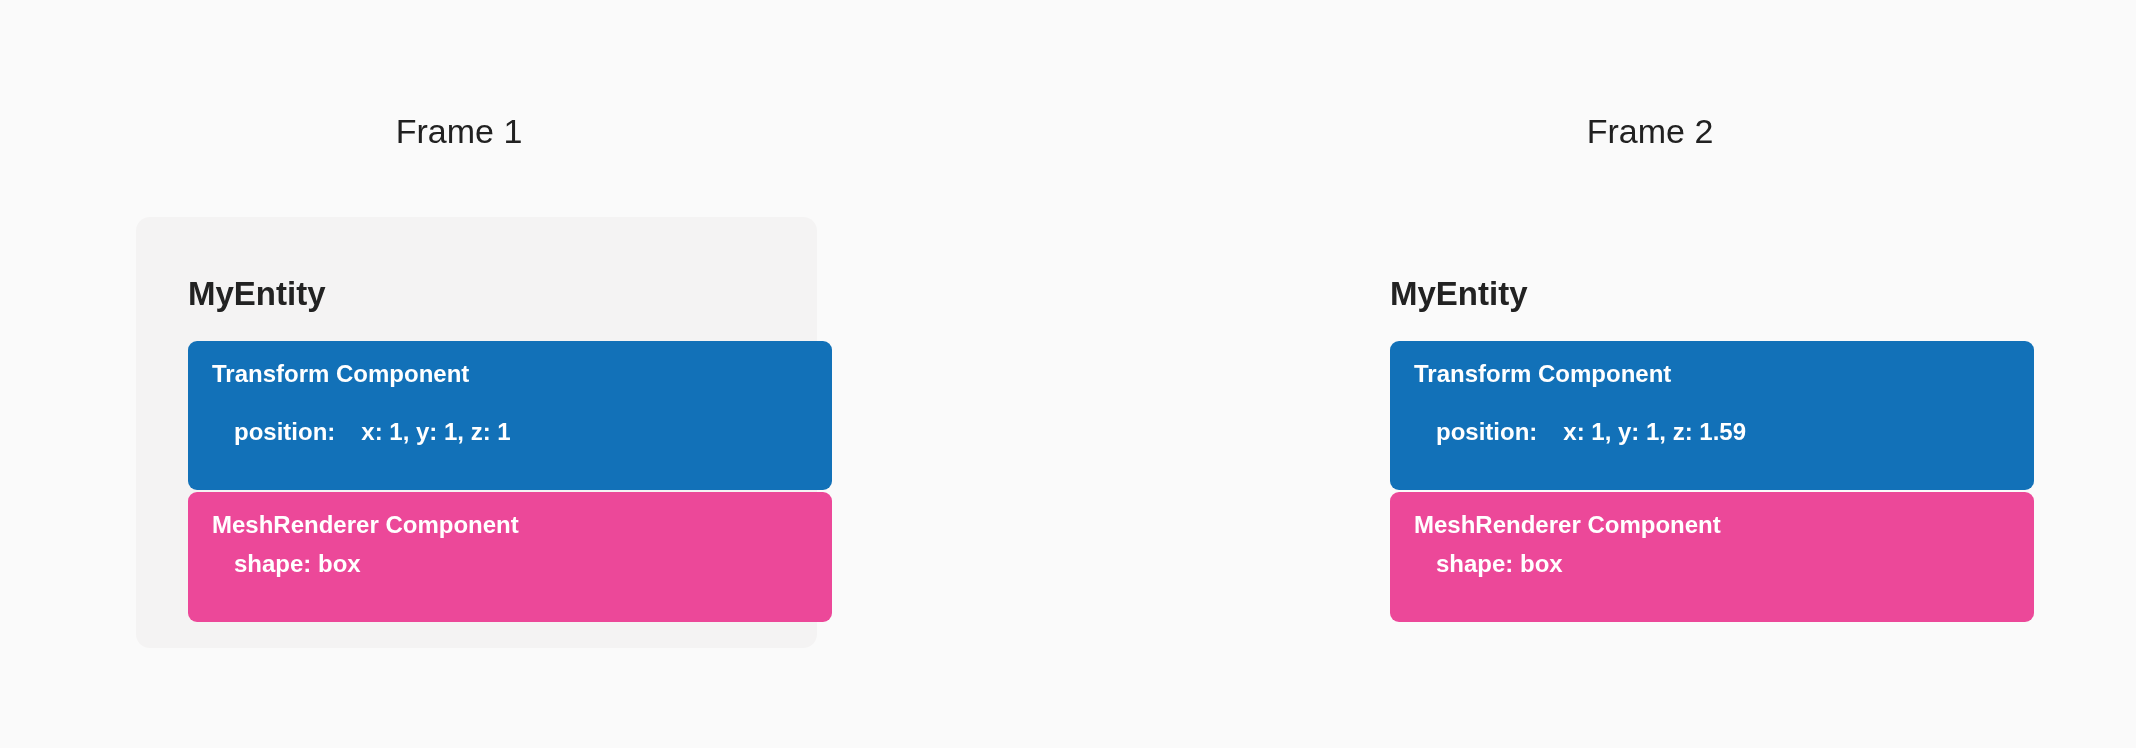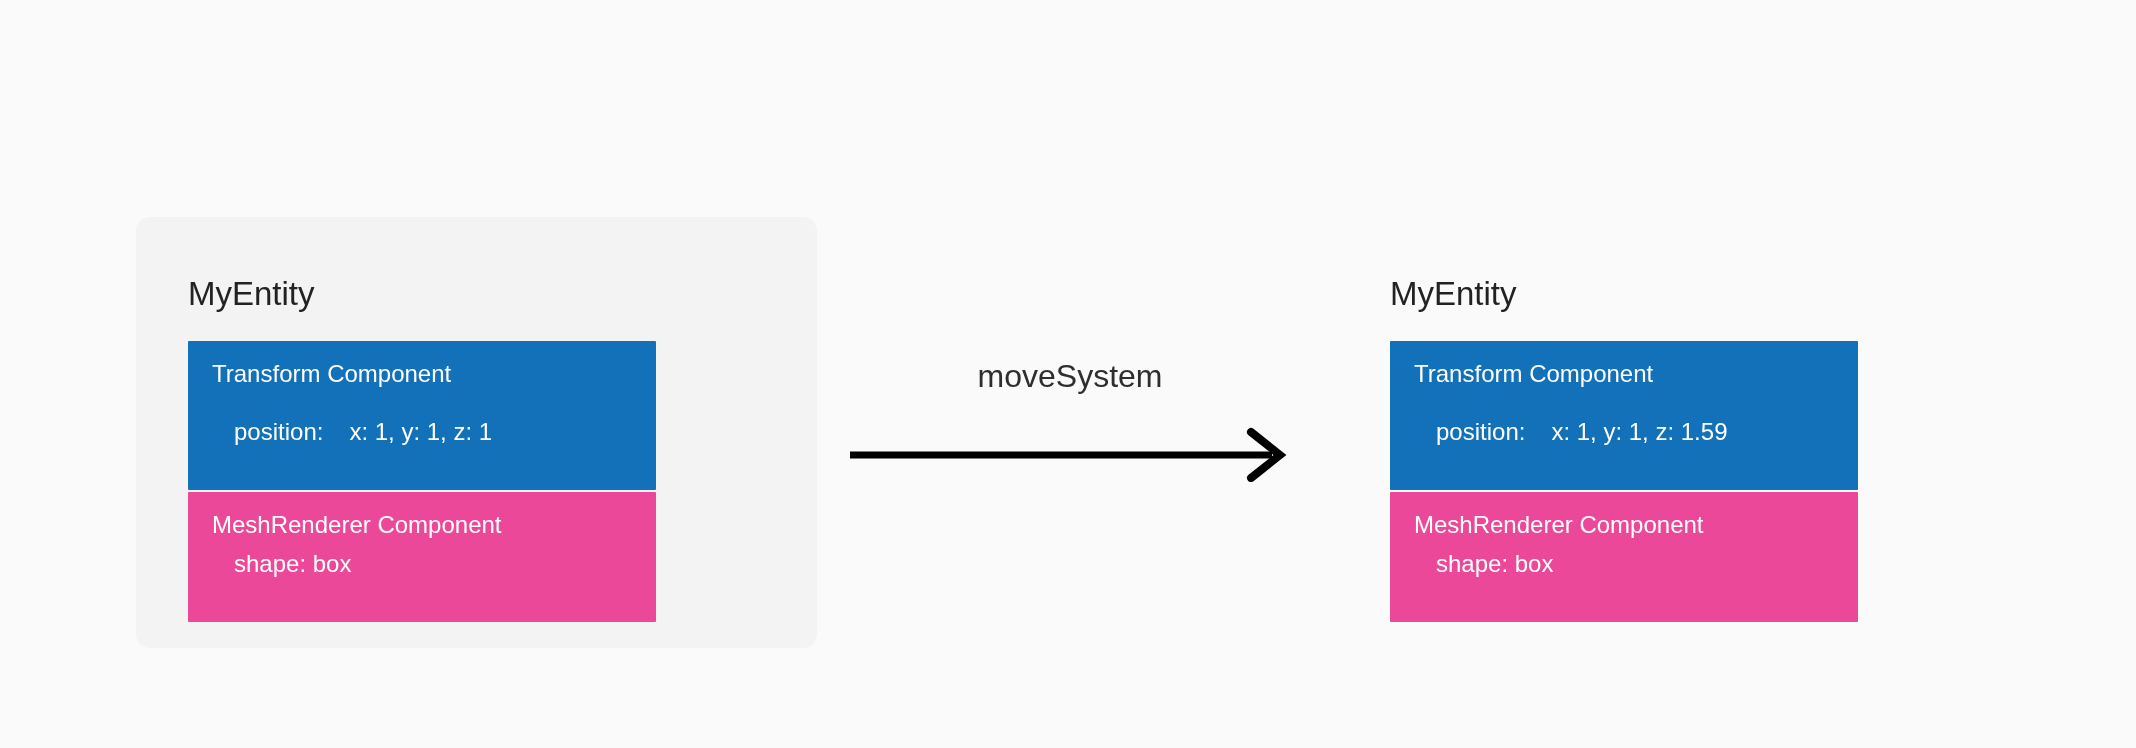--- a/index.html
+++ b/index.html
@@ -40,20 +40,21 @@
     left: 1450px;
     top: 114px;
     width: 400px;
   }
 
   
   .entity-panel {
     position: absolute;
     box-sizing: border-box;
     padding: 0;
+    font-weight: bold;
   }
   #frame1-panel {
     left: 136px;
     top: 217px;
     width: 681px;
     height: 431px;
     background: #f4f3f3;
     border-radius: 14px;
   }
   #frame2-panel {
@@ -72,23 +73,23 @@
     font-size: 33px;
     line-height: 1;
     color: #222222;
     white-space: nowrap;
   }
 
   
   .component-card {
     position: absolute;
     left: 52px;
-    width: 468px;
+    width: 644px;
     box-sizing: border-box;
-    border-radius: 1px;
+    border-radius: 9px;
     color: #ffffff;
     overflow: hidden;
   }
   .component-card.transform {
     top: 124px;
     height: 149px;
     background: #1271b8;
   }
   .component-card.mesh {
     top: 275px;
@@ -157,20 +158,21 @@
     top: 62px;
     width: 460px;
     height: 60px;
   }
 </style>
 </head>
 <body>
 
 <div class="stage">
 
+  <div class="frame-title" id="frame1-title">Frame 1</div>
 
   <div class="entity-panel" id="frame1-panel">
 
     <div class="entity-name">MyEntity</div>
 
     <div class="component-card transform">
       <div class="component-title">Transform Component</div>
       <div class="component-field">
         <span class="field-key">position:</span>
         <span class="field-gap"></span>
@@ -180,28 +182,22 @@
 
     <div class="component-card mesh">
       <div class="component-title">MeshRenderer Component</div>
       <div class="component-field">
         <span class="field-key">shape: box</span>
       </div>
     </div>
 
   </div>
 
-  <div id="transition">
-    <div id="transition-label">moveSystem</div>
-    <svg id="transition-arrow" viewBox="0 0 460 60">
-      <line x1="10" y1="33" x2="432" y2="33" stroke="#000000" stroke-width="7" stroke-linecap="butt"></line>
-      <polyline points="411,10 440,33 411,56" fill="none" stroke="#000000" stroke-width="8" stroke-linecap="round" stroke-linejoin="miter"></polyline>
-    </svg>
-  </div>
-
+
+  <div class="frame-title" id="frame2-title">Frame 2</div>
 
   <div class="entity-panel" id="frame2-panel">
 
     <div class="entity-name">MyEntity</div>
 
     <div class="component-card transform">
       <div class="component-title">Transform Component</div>
       <div class="component-field">
         <span class="field-key">position:</span>
         <span class="field-gap"></span>

